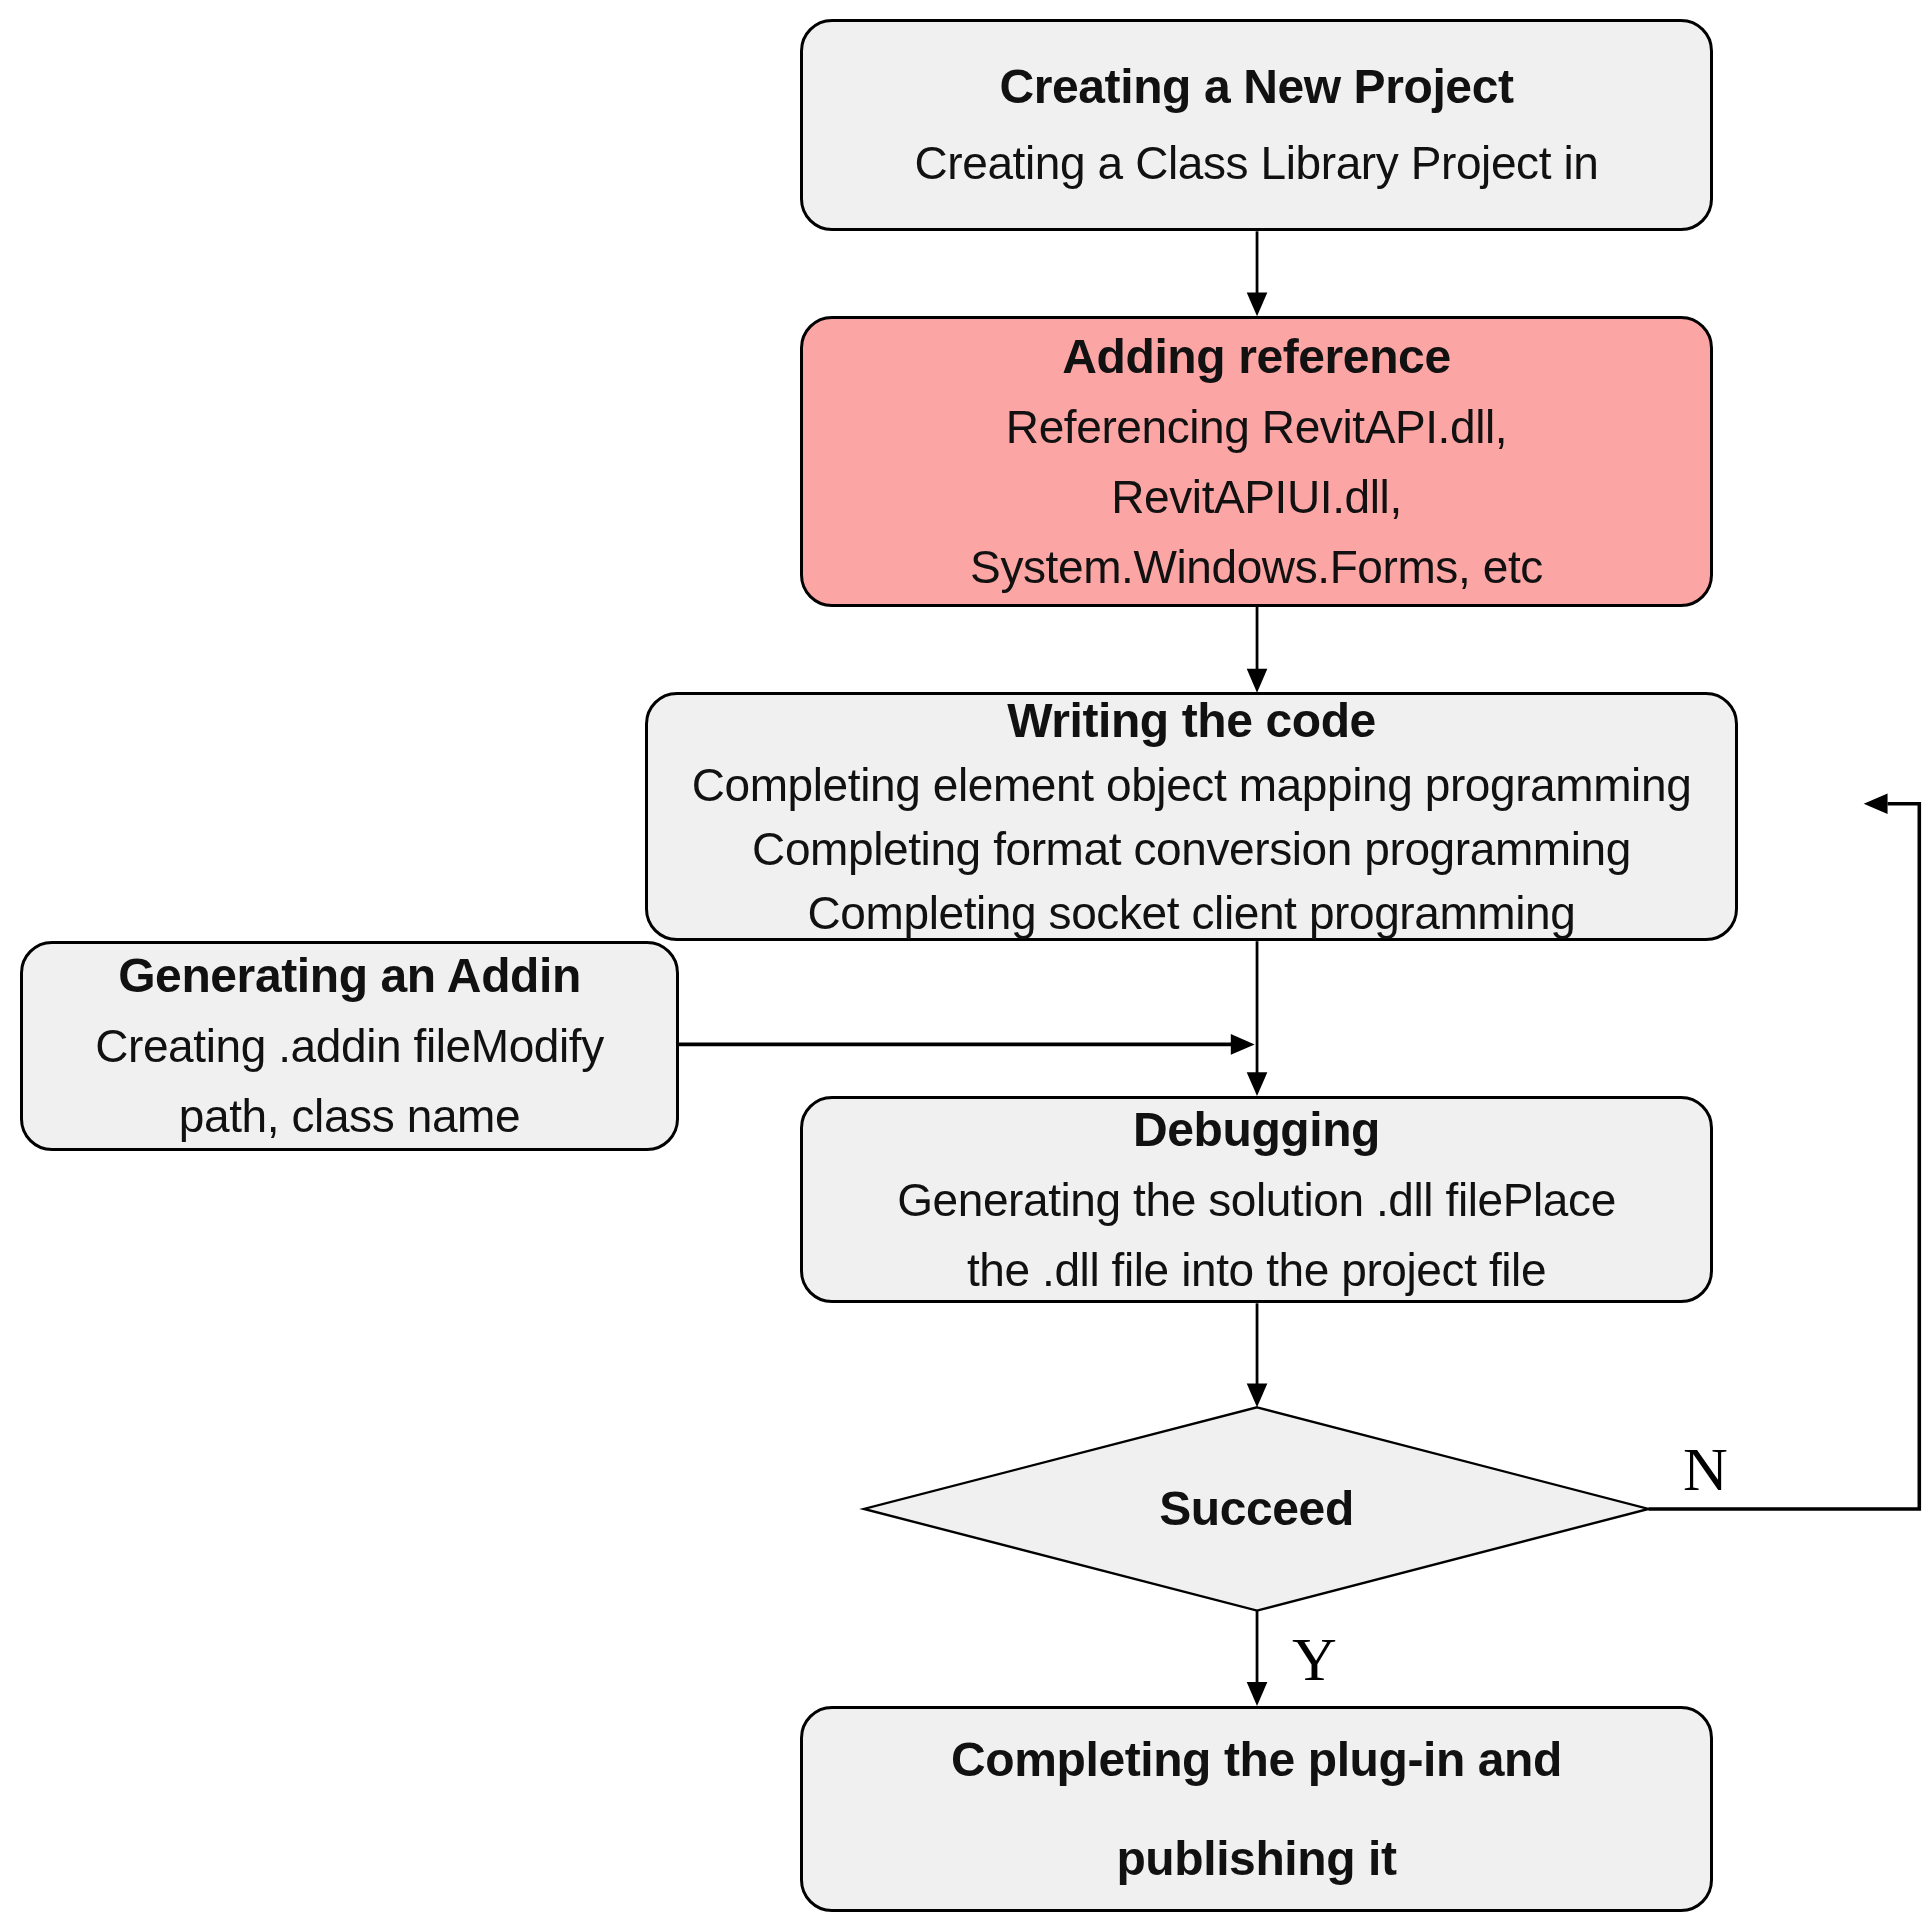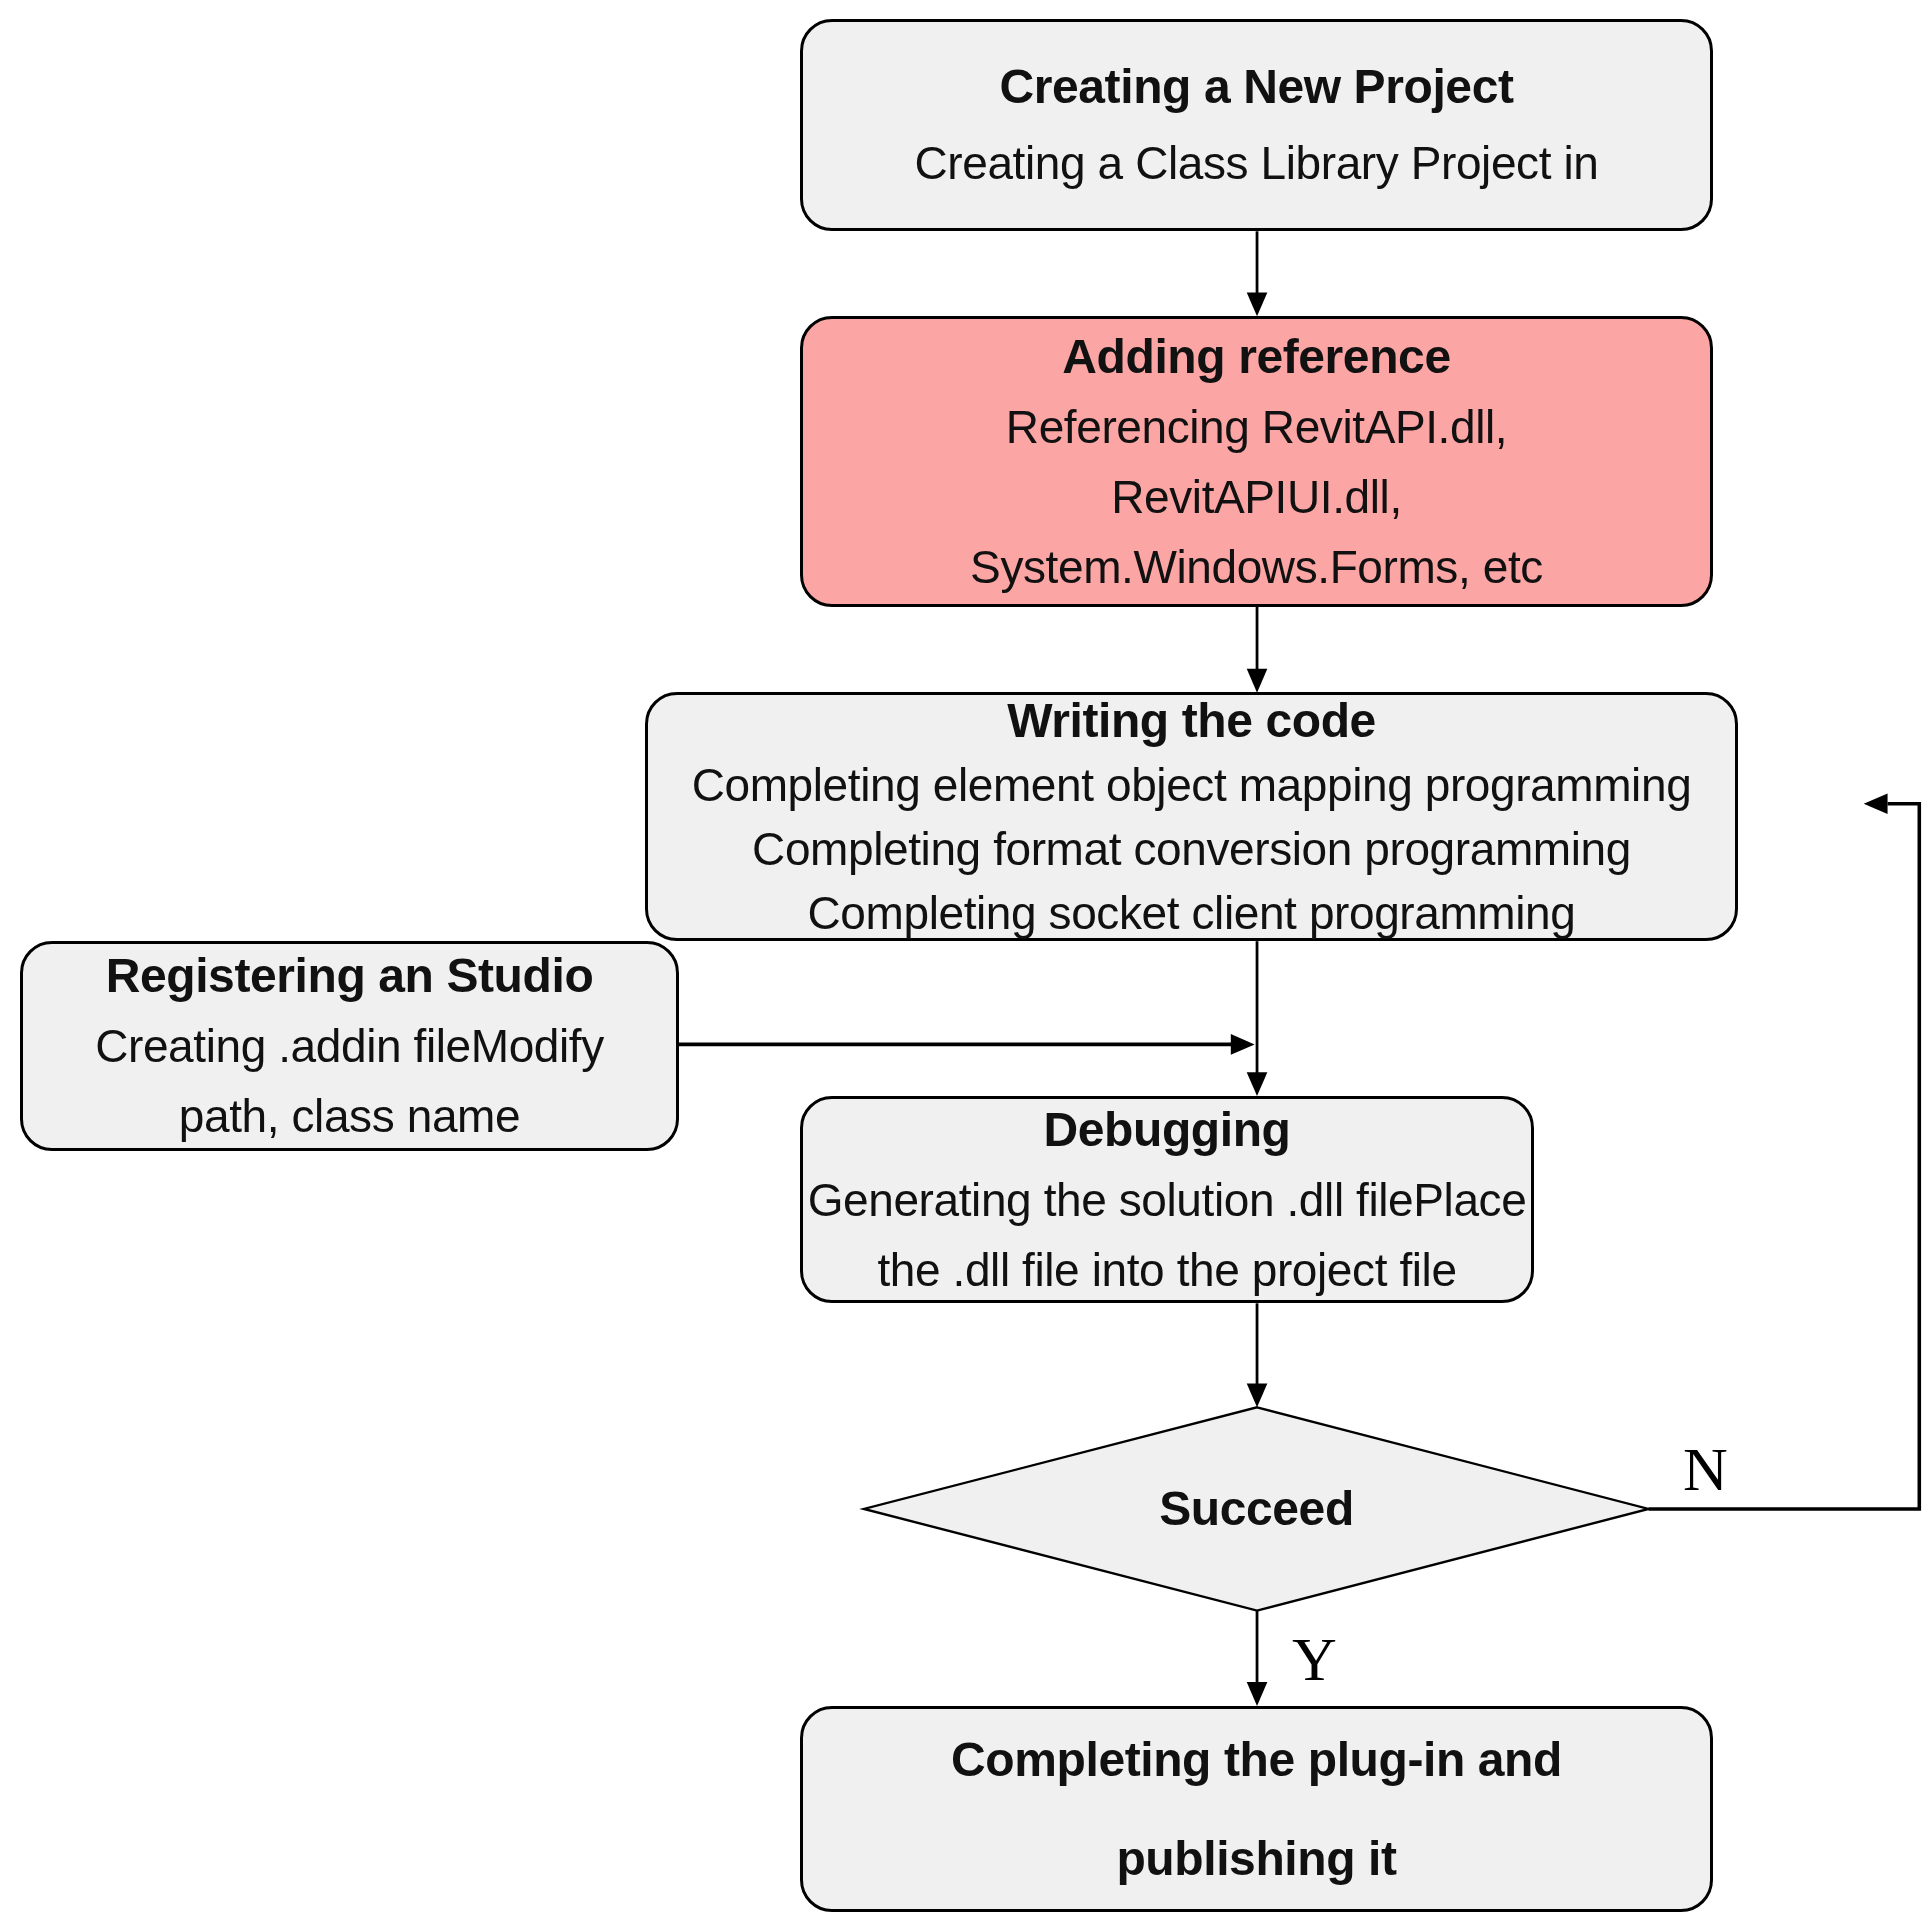--- a/index.html
+++ b/index.html
@@ -115,26 +115,26 @@
   </div>
 
   <div class="box tight" style="left: 645px; top: 692px; width: 1093px; height: 249px; background-color: rgb(240, 240, 240); border-color: rgb(0, 0, 0);">
     <div class="title">Writing the code</div>
     <div class="line">Completing element object mapping programming</div>
     <div class="line">Completing format conversion programming</div>
     <div class="line">Completing socket client programming</div>
   </div>
 
   <div class="box" style="left: 20px; top: 941px; width: 659px; height: 210px; background-color: rgb(240, 240, 240); border-color: rgb(0, 0, 0);">
-    <div class="title">Registering an Studio</div>
+    <div class="title">Generating an Addin</div>
     <div class="line">Creating .addin fileModify</div>
     <div class="line">path, class name</div>
   </div>
 
-  <div class="box" style="left: 800px; top: 1096px; width: 734px; height: 207px; background-color: rgb(240, 240, 240); border-color: rgb(0, 0, 0); align-items: center;">
+  <div class="box" style="left: 800px; top: 1096px; width: 913px; height: 207px; background-color: rgb(240, 240, 240); border-color: rgb(0, 0, 0); align-items: center;">
     <div class="title">Debugging</div>
     <div class="line">Generating the solution .dll filePlace</div>
     <div class="line">the .dll file into the project file</div>
   </div>
 
   <div class="decision-label" style="left:864px; top:1407px; width:785px; height:203px;">Succeed</div>
 
   <div class="edge-label" style="left:1656px; top:1428px; width:99px; height:83px;">N</div>
   <div class="edge-label" style="left:1269px; top:1618px; width:91px; height:83px;">Y</div>
 

